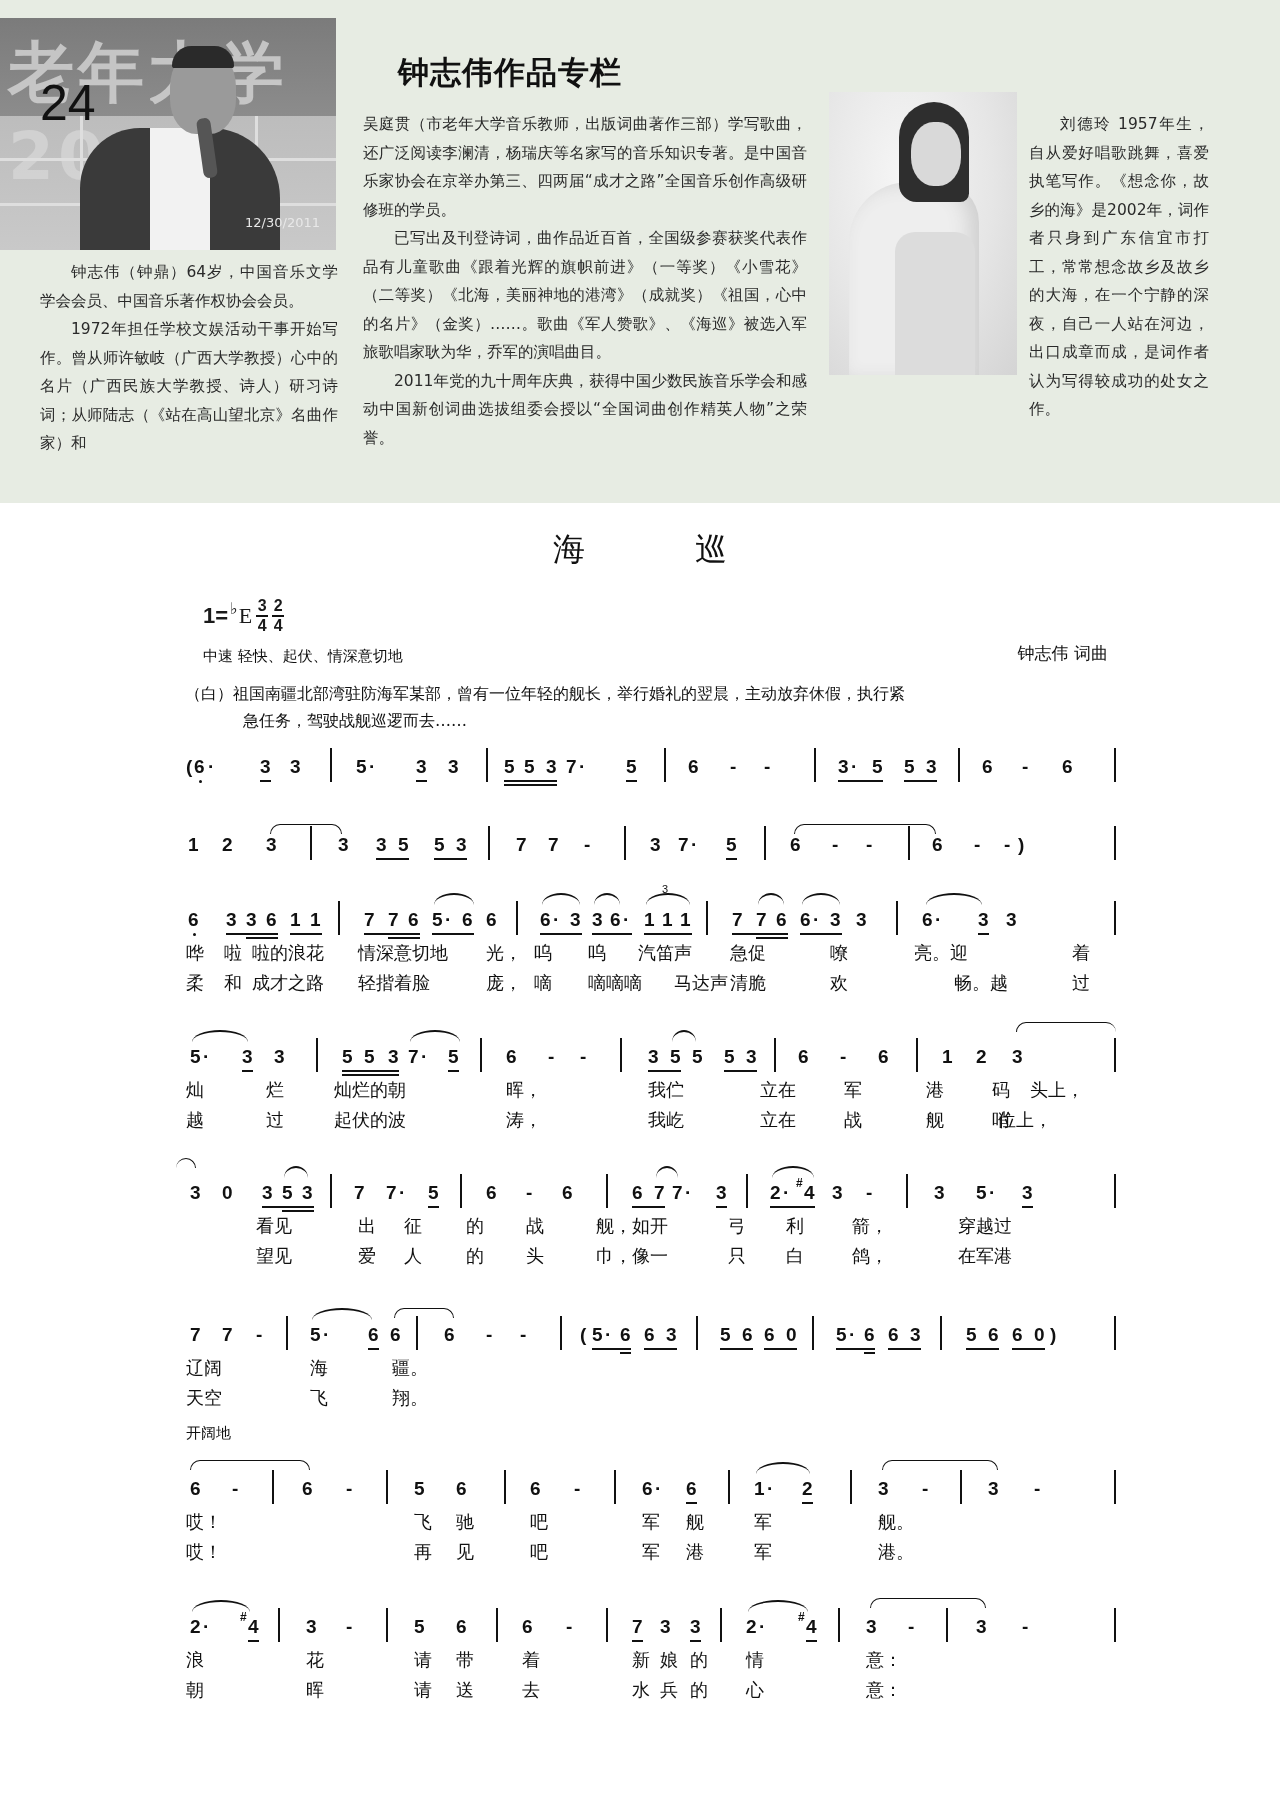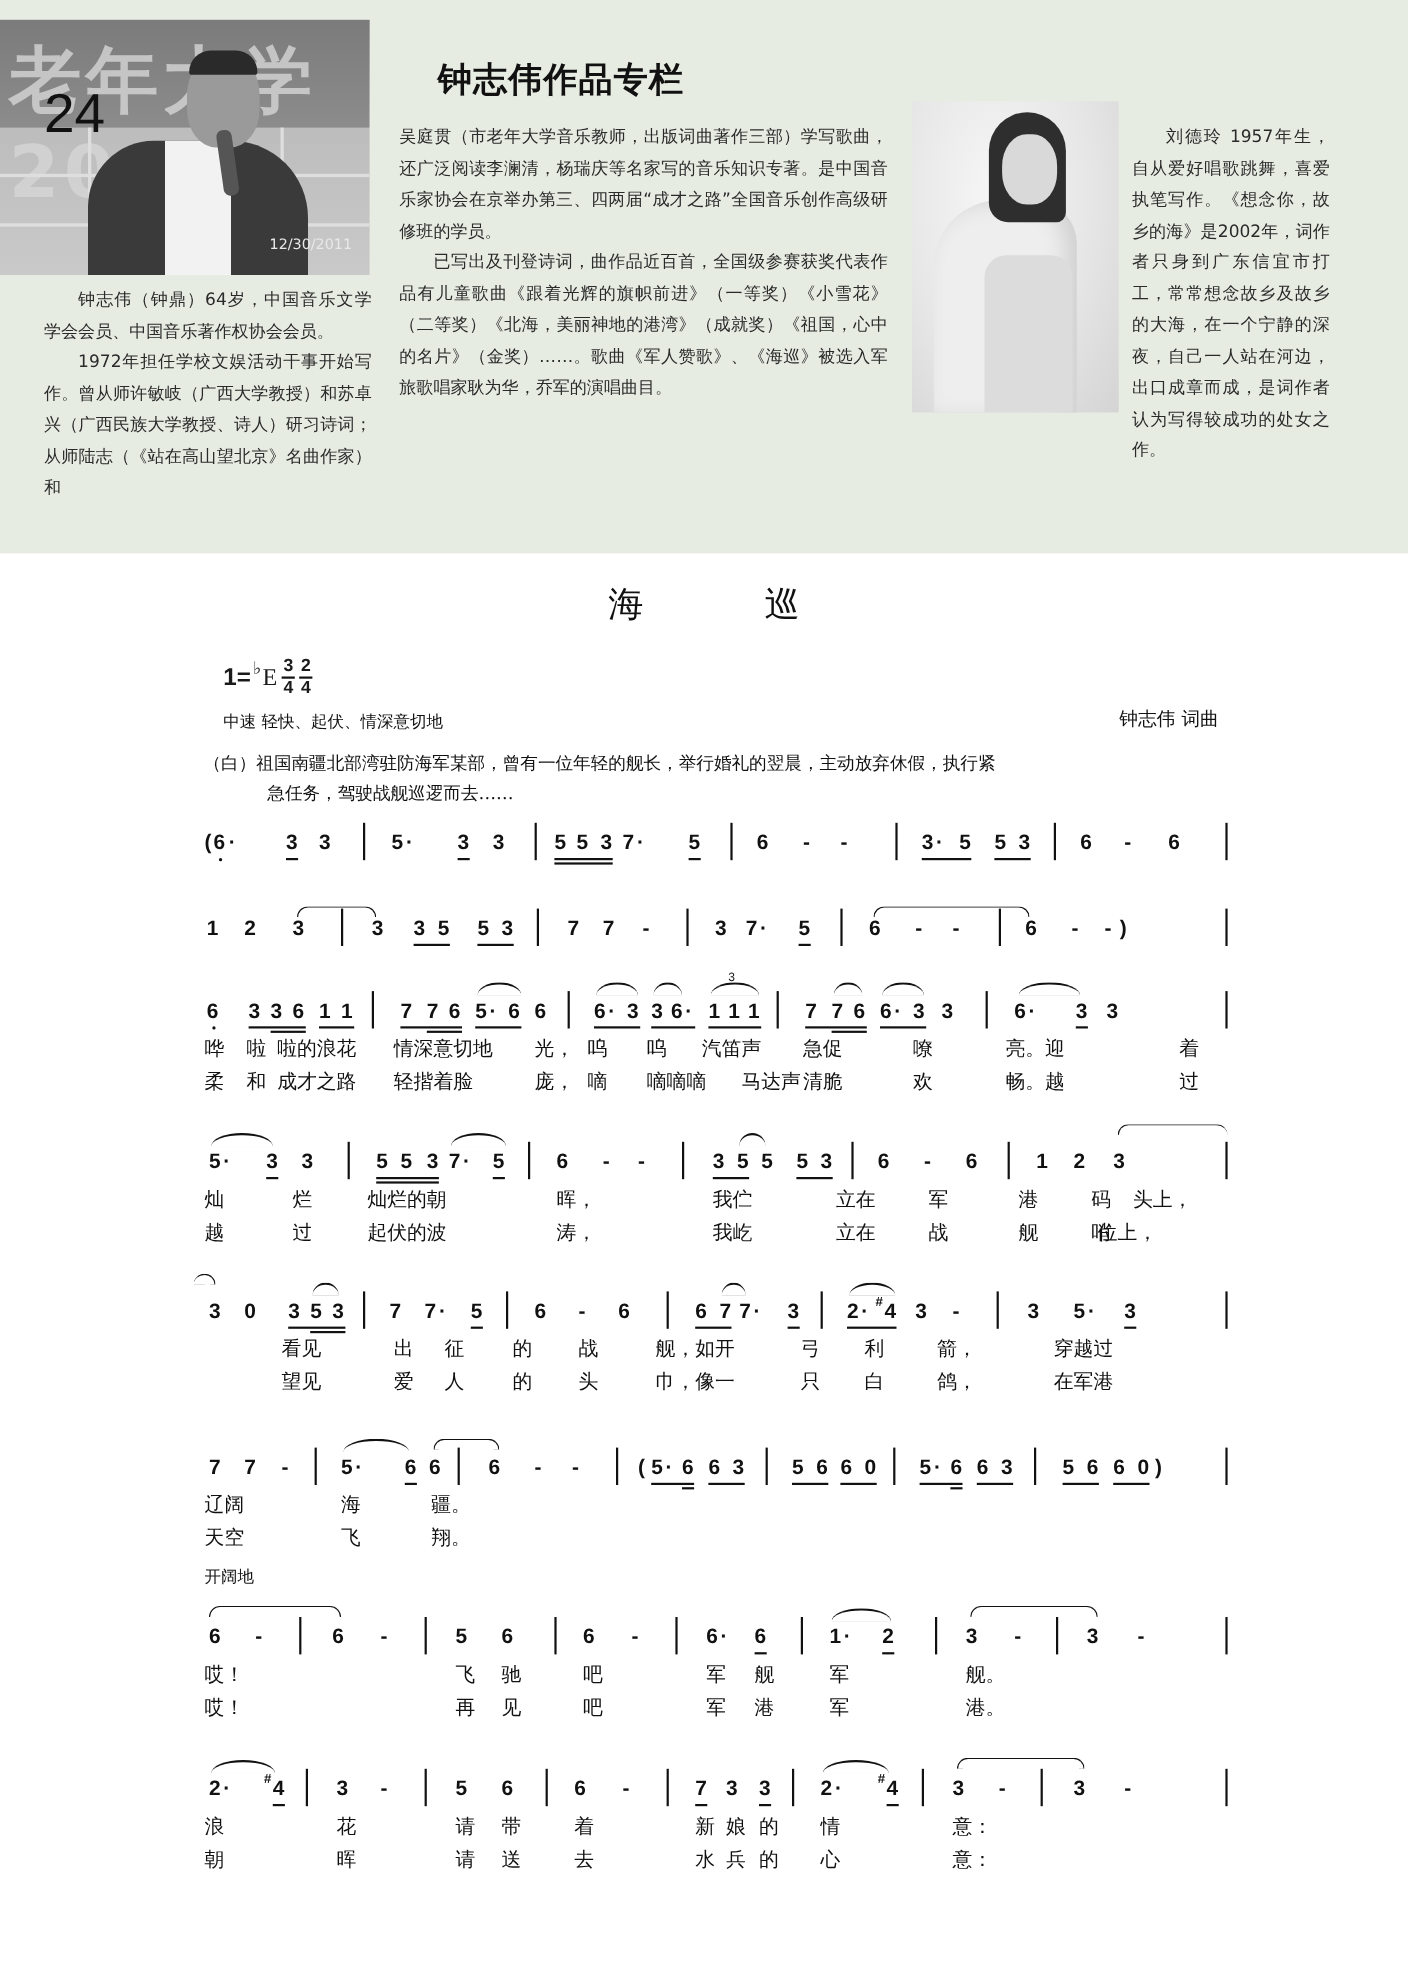--- a/index.html
+++ b/index.html
@@ -79,26 +79,27 @@
   <div class="hair"></div>
   <div class="mic"></div>
   <div class="date">12/30/2011</div>
 </div>
 <div class="page-num">24</div>
 
 <div class="col-title">钟志伟作品专栏</div>
 
 <div class="col1">
   <p class="para indent">钟志伟（钟鼎）64岁，中国音乐文学学会会员、中国音乐著作权协会会员。</p>
-  <p class="para indent">1972年担任学校文娱活动干事开始写作。曾从师许敏岐（广西大学教授）和苏卓兴（广西民族大学教授、诗人）研习诗词；从师陆志（《站在高山望北京》名曲作家）和</p>
+  <p class="para indent">1972年担任学校文娱活动干事开始写作。曾从师许敏岐（广西大学教授）心中的名片（广西民族大学教授、诗人）研习诗词；从师陆志（《站在高山望北京》名曲作家）和</p>
 </div>
 
 <div class="col2">
   <p class="para">吴庭贯（市老年大学音乐教师，出版词曲著作三部）学写歌曲，还广泛阅读李澜清，杨瑞庆等名家写的音乐知识专著。是中国音乐家协会在京举办第三、四两届“成才之路”全国音乐创作高级研修班的学员。</p>
   <p class="para indent">已写出及刊登诗词，曲作品近百首，全国级参赛获奖代表作品有儿童歌曲《跟着光辉的旗帜前进》（一等奖）《小雪花》（二等奖）《北海，美丽神地的港湾》（成就奖）《祖国，心中的名片》（金奖）……。歌曲《军人赞歌》、《海巡》被选入军旅歌唱家耿为华，乔军的演唱曲目。</p>
+  <p class="para indent">2011年党的九十周年庆典，获得中国少数民族音乐学会和感动中国新创词曲选拔组委会授以“全国词曲创作精英人物”之荣誉。</p>
 </div>
 
 <div class="photo-woman">
   <div class="scarf"></div>
   <div class="dress"></div>
   <div class="hairw"></div>
   <div class="face"></div>
 </div>
 
 <div class="col3">
@@ -294,21 +295,21 @@
     <span style="left:0">柔</span>
     <span style="left:38px">和</span>
     <span style="left:66px">成才之路</span>
     <span style="left:172px">轻揩着脸</span>
     <span style="left:300px">庞，</span>
     <span style="left:348px">嘀</span>
     <span style="left:402px">嘀嘀嘀</span>
     <span style="left:488px">马达声</span>
     <span style="left:544px">清脆</span>
     <span style="left:644px">欢</span>
-    <span style="left:728px">畅。越</span>
+    <span style="left:768px">畅。越</span>
     <span style="left:886px">过</span>
   </div>
 </div>
 
 <div class="row" style="top:1042px">
   <div class="notes">
     <span class="nt" style="left:4px">5</span>
     <span class="nt" style="left:17px">·</span>
     <span class="slur" style="left:6px;top:-12px;width:56px"></span>
     <span class="nt" style="left:56px">3</span>

